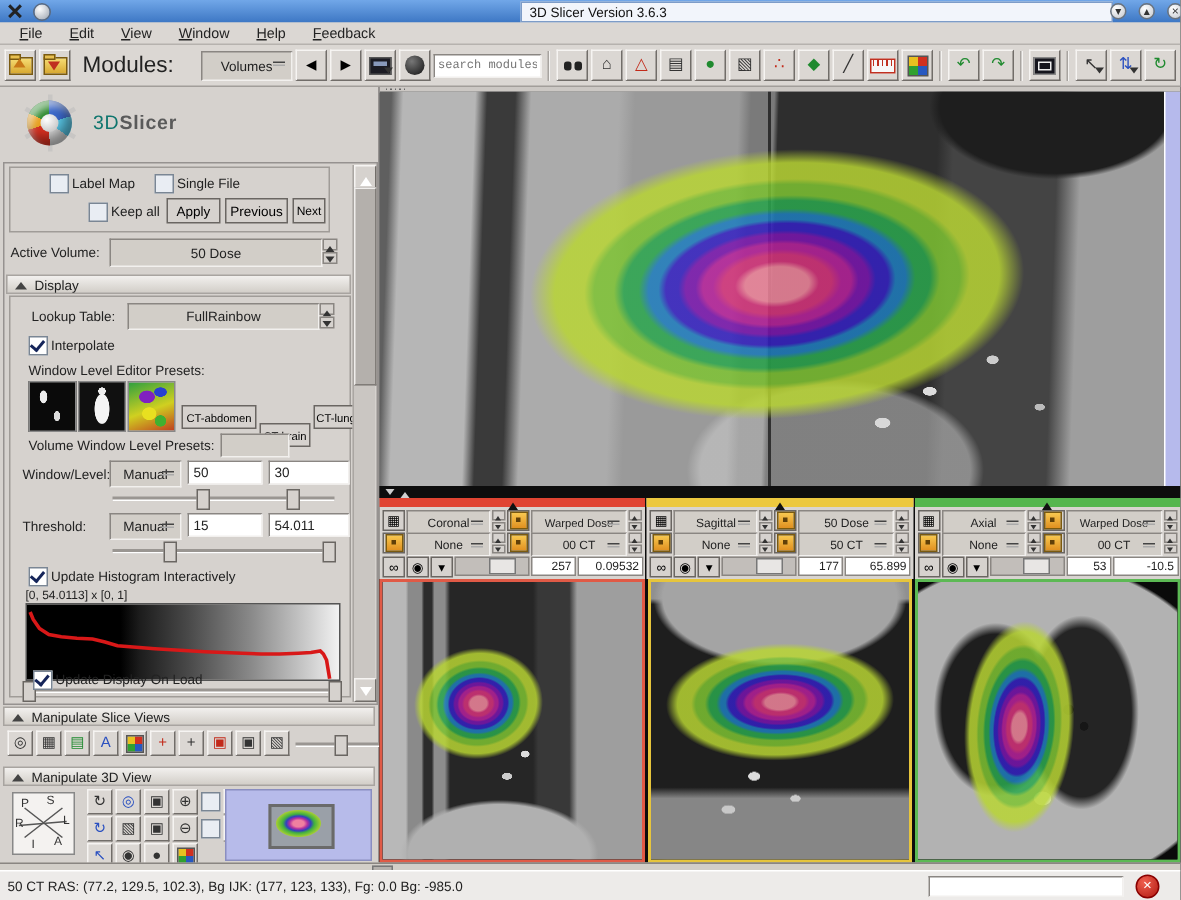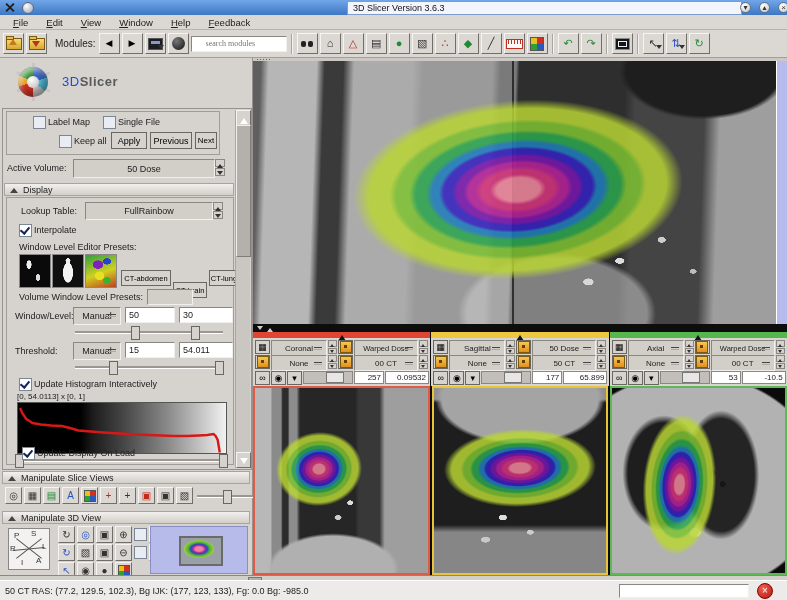--- a/index.html
+++ b/index.html
@@ -20,25 +20,25 @@
   
   .toolbar{position:absolute;top:30px;left:0;right:0;height:27px;background:#dbd7d3;border-bottom:1px solid #a29e9a;display:flex;align-items:center;padding:0 3px;gap:2px}
   .tbtn{flex:none;width:21px;height:21px;background:#dbd7d3;border:1px solid;border-color:#f6f4f2 #716d69 #716d69 #f6f4f2;display:flex;align-items:center;justify-content:center;position:relative;padding:0}
   .tbtn .g{font-size:11px;line-height:1}
   .sep{flex:none;width:1px;height:20px;background:#a8a4a0;border-right:1px solid #f4f2f0;margin:0 2px}
   .folder{position:relative;width:14px;height:10px;background:linear-gradient(#f6dc74,#d8a830);border:1px solid #7a5a10}
   .folder::before{content:"";position:absolute;top:-3px;left:-1px;width:6px;height:2px;background:#e8c050;border:1px solid #7a5a10}
   .fa{position:absolute;width:0;height:0;border:4px solid transparent}
   .fa.up{border-bottom:6px solid #c87818;left:2px;top:-4px}
   .fa.dn{border-top:6px solid #c03020;left:2px;top:2px}
-  .modules-label{font-size:10px;margin:0 1px 0 6px}
+  .modules-label{font-size:15px;margin:0 16px 0 6px}
   .combo{background:#d2cec8;border:1px solid;border-color:#8a8682 #f2f0ee #f2f0ee #8a8682;display:flex;align-items:center;justify-content:center;font-size:9px;position:relative;height:16px}
   .combo .dash{position:absolute;right:4px;top:6px;width:8px;height:1px;border-top:1px solid #444;border-bottom:1px solid #aaa}
   .modules-combo{width:112px;height:18px}
-  .search{flex:none;width:66px;height:14px;border:1px solid;border-color:#8a8682 #f2f0ee #f2f0ee #8a8682;background:#fff;font-size:8px;padding:0 14px;color:#333;font-family:Liberation Serif, serif}
+  .search{flex:none;width:66px;height:14px;border:1px solid;border-color:#8a8682 #f2f0ee #f2f0ee #8a8682;background:#fff;font-size:8px;padding:0 2px;color:#333;font-family:Liberation Mono, monospace}
   .darkscreen{width:13px;height:10px;background:#1c1c24;border:1px solid #555;position:relative}
   .darkscreen::after{content:"";position:absolute;left:2px;top:2px;right:2px;height:3px;background:#8899bb}
   .ddark{width:13px;height:13px;border-radius:50%;background:radial-gradient(circle at 35% 30%,#777,#111)}
   .binoc{width:5px;height:6px;border-radius:2px;background:#222;box-shadow:7px 0 0 #222;margin-right:7px}
   .ruler{width:15px;height:8px;border:1px solid #c03020;background:#f8f8f8;position:relative}
   .ruler::before{content:"";position:absolute;left:1px;top:0;right:1px;height:4px;background:repeating-linear-gradient(90deg,#c03020 0 1px,transparent 1px 3px)}
   .cgrid{width:12px;height:12px;background:conic-gradient(#d03020 0 25%,#2858c0 0 50%,#30a030 0 75%,#e8c020 0);border:1px solid #555}
   .shotframe{width:13px;height:10px;background:#15151d;border:1px solid #888;position:relative}
   .shotframe::after{content:"";position:absolute;inset:2px;border:1px solid #eee}
   .ddtri{position:absolute;right:1px;bottom:1px;width:0;height:0;border:3px solid transparent;border-top:4px solid #333}
@@ -48,21 +48,21 @@
   .leftpanel{position:relative;width:252px;height:517px;background:#d6d2ce;border-right:1px solid #969290;flex:none}
   .viewers{position:relative;width:534px;height:517px;background:#0c0c0c;flex:none}
   
   .logo{position:absolute;top:0;left:0;right:0;height:50px}
   .logo-img{position:absolute;left:12px;top:3px;width:42px;height:42px}
   .logo-ray{position:absolute;left:20px;top:2px;width:3px;height:38px;background:#c8c6c4}
   .logo-ray.r2{transform:rotate(60deg)}.logo-ray.r3{transform:rotate(-60deg)}
   .logo-ball{position:absolute;left:6px;top:6px;width:30px;height:30px;border-radius:50%;background:conic-gradient(#3a66c8 0 20%,#5ac8e8 20% 35%,#d8d8d8 35% 50%,#d83020 50% 70%,#e8a020 70% 82%,#308a30 82% 100%);box-shadow:inset -4px -5px 8px rgba(0,0,0,.45),inset 3px 4px 5px rgba(255,255,255,.6)}
   .logo-ball::after{content:"";position:absolute;left:9px;top:9px;width:12px;height:12px;border-radius:50%;background:radial-gradient(circle at 35% 30%,#fff,#b8b8b8)}
   .logo-text{position:absolute;left:62px;top:16px;font-size:13px;letter-spacing:.5px}
-  .logo-text .p1{color:#1d4ed8}.logo-text .p2{color:#5a5a5a;font-weight:bold}
+  .logo-text .p1{color:#0f766e}.logo-text .p2{color:#5a5a5a;font-weight:bold}
   
   .frame{position:absolute;top:50px;left:2px;width:248px;height:360px;border:1px solid #969290;background:#d6d2ce}
   .vscroll{position:absolute;top:1px;right:1px;width:14px;bottom:1px;background:#cac6c2;border-left:1px solid #aaa6a2}
   .sb-btn{position:absolute;left:0;width:13px;height:14px;background:#d6d2ce;border:1px solid;border-color:#f6f4f2 #716d69 #716d69 #f6f4f2}
   .sb-btn::after{content:"";position:absolute;left:3px;width:0;height:0;border:4px solid transparent}
   .sb-up{top:0}.sb-up::after{top:3px;border-bottom:6px solid #fff}
   .sb-dn{bottom:0}.sb-dn::after{top:5px;border-top:6px solid #fff}
   .sb-thumb{position:absolute;left:0;top:15px;width:13px;height:130px;background:#b4b0ac;border:1px solid;border-color:#f0eeec #807c78 #807c78 #f0eeec}
   
   .chk{width:11px;height:11px;background:#e9edf3;border:1px solid #7a8694;display:inline-block;position:relative;flex:none}
@@ -202,20 +202,24 @@
         <span class="folder">
           <i class="fa up"></i>
         </span>
       </button>
     <button class="tbtn">
         <span class="folder">
           <i class="fa dn"></i>
         </span>
       </button>
     <span class="modules-label">Modules:</span>
+    <div class="combo modules-combo">
+        <span>Volumes</span>
+        <span class="dash"></span>
+      </div>
     <button class="tbtn">
         <span class="g" style="font-size:9px">◀</span>
       </button>
     <button class="tbtn">
         <span class="g" style="font-size:9px">▶</span>
       </button>
     <button class="tbtn">
         <span class="darkscreen"></span>
         <i class="ddtri"></i>
       </button>

